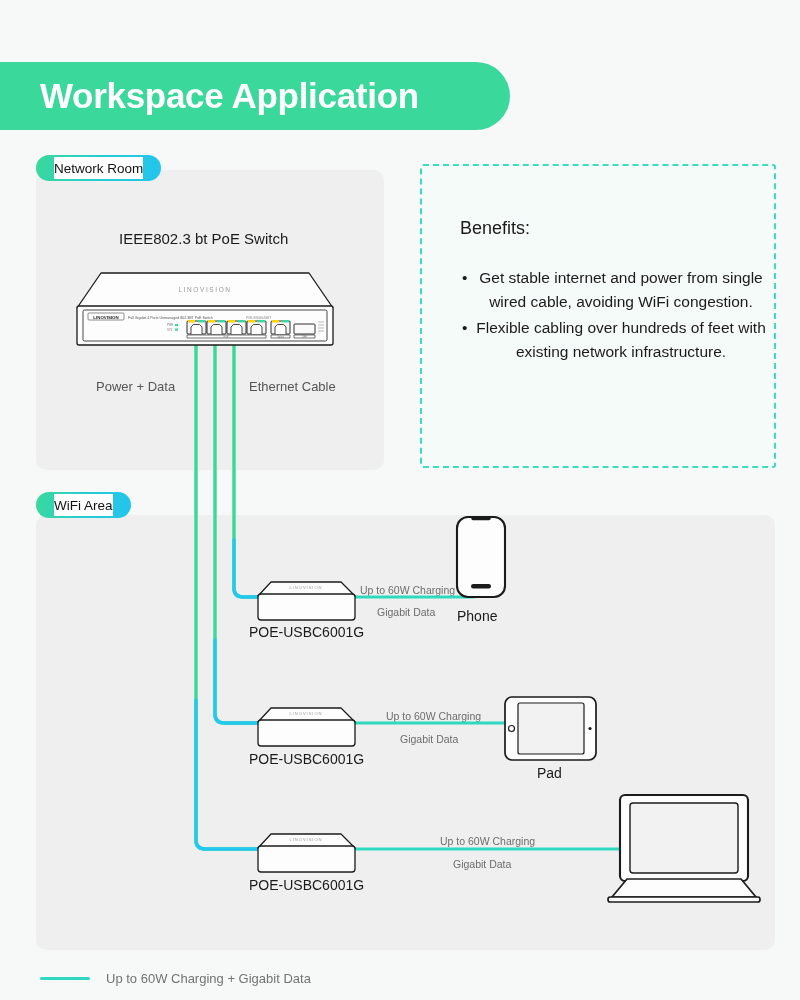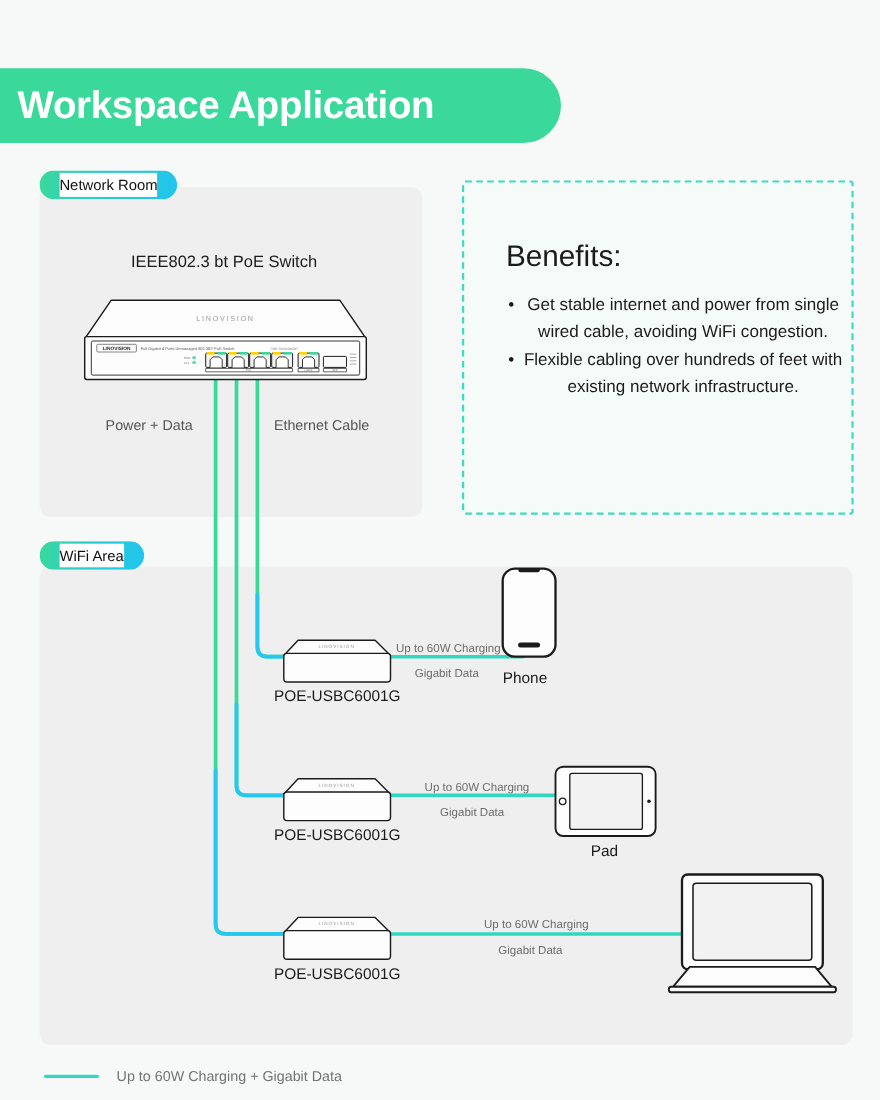--- a/index.html
+++ b/index.html
@@ -12,21 +12,21 @@
   }
   .stage{position:absolute;left:0;top:0;width:800px;height:1000px;}
 
   
   .banner{
     position:absolute;left:-60px;top:62px;width:570px;height:68px;
     background:#3ad99b;border-radius:34px;
     display:flex;align-items:center;
   }
   .banner-title{
-    margin-left:76px;color:#ffffff;font-size:35px;font-weight:bold;
+    margin-left:100px;color:#ffffff;font-size:35px;font-weight:bold;
     letter-spacing:-0.3px;white-space:nowrap;
   }
 
   
   .panel{
     position:absolute;background:#efefef;border-radius:10px;
   }
   #panel-network{left:36px;top:170px;width:348px;height:300px;}
   #panel-desk{left:36px;top:515px;width:739px;height:435px;}
 
@@ -44,21 +44,21 @@
   #pill-network{left:36px;top:155px;}
   #pill-desk{left:36px;top:492px;}
 
   
   #benefits{
     position:absolute;left:420px;top:164px;width:356px;height:304px;
     border:2px dashed #3ddcc0;border-radius:3px;
     background:#f5fbf8;box-sizing:border-box;
   }
   #benefits .b-title{
-    position:absolute;left:38px;top:52px;font-size:27px;color:#1b1b1b;
+    position:absolute;left:38px;top:52px;font-size:18px;color:#1b1b1b;
   }
   #benefits ul{
     position:absolute;left:36px;top:100px;width:290px;
     margin:0;padding:0 0 0 18px;list-style:none;text-align:center;
   }
   #benefits li{
     position:relative;font-size:15.5px;line-height:24px;color:#1b1b1b;
     margin-bottom:2px;
   }
   #benefits li:before{

